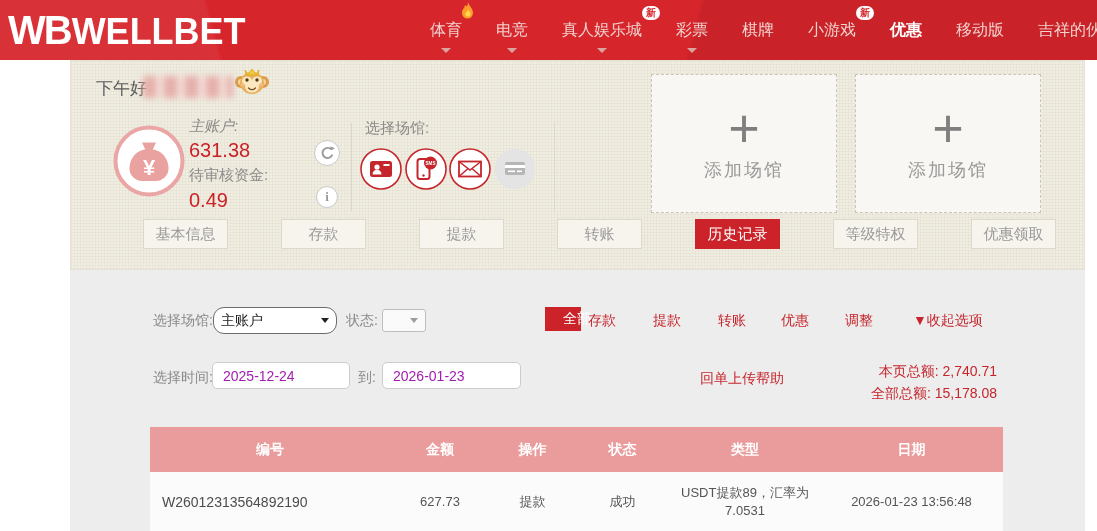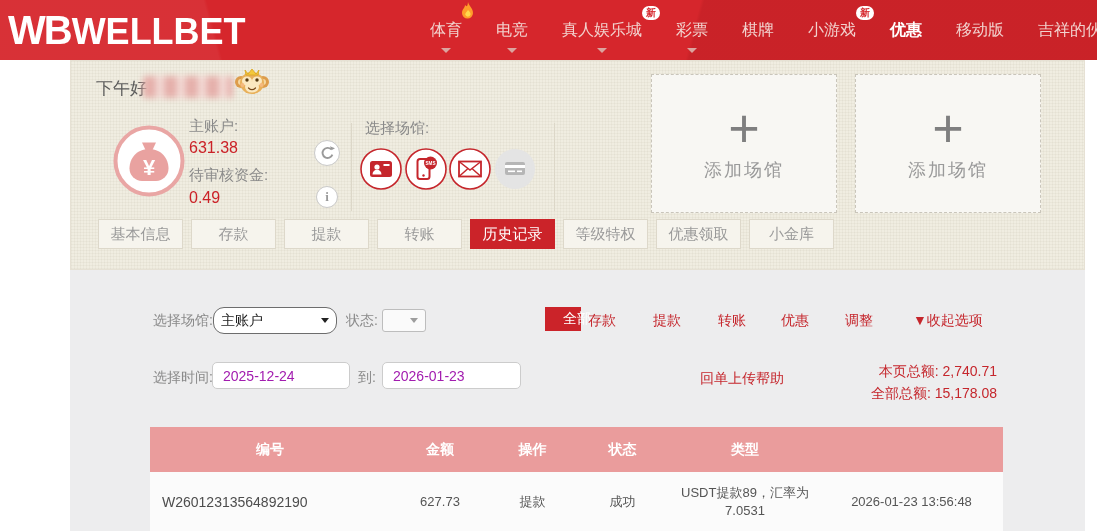--- a/index.html
+++ b/index.html
@@ -32,37 +32,37 @@
       repeating-linear-gradient(90deg, rgba(120,110,80,0.05) 0 1px, transparent 1px 3px);
     padding-left: 38px;
   }
   .greeting { position:absolute; left:25px; top:16px; font-size:17px; color:#5a5a5a; }
   .name-blur { position:absolute; left:72px; top:15px; width:90px; height:22px; border-radius:3px;
     background:repeating-linear-gradient(90deg,#e5aaa6 0 13px,#f4dad6 13px 21px); filter:blur(3px); opacity:.9; }
   .monkey { position:absolute; left:164px; top:2px; }
 
   .moneybag { position:absolute; left:42px; top:64px; }
   .acct-label { position:absolute; left:118px; color:#8a8a8a; font-size:15px; }
-  .acct-value { position:absolute; left:118px; color:#cb2127; font-size:16px; }
+  .acct-value { position:absolute; left:118px; color:#cb2127; font-size:20px; }
   .icon-circle { position:absolute; border-radius:50%; background:#fff; border:1px solid #c9c9c9;
     display:flex; align-items:center; justify-content:center; color:#9a9a9a; cursor:pointer; }
   .refresh-btn { left:243px; top:79px; width:26px; height:26px; }
   .info-btn { left:245px; top:125px; width:22px; height:22px; font-size:13px; font-weight:bold; font-family:"Liberation Serif",serif; }
   .vdiv { position:absolute; width:1px; background:#dcd7c8; }
   .sec-label { position:absolute; left:294px; top:58px; color:#8a8a8a; font-size:15px; }
   .sec-icon { position:absolute; top:87px; cursor:pointer; }
 
   .add-box { position:absolute; top:13px; width:186px; height:139px; background:#f8f7f3; border:1px dashed #c9c5ba;
     display:flex; flex-direction:column; align-items:center; justify-content:center; gap:8px; cursor:pointer; }
   .add-plus { color:#7f7f7f; font-size:54px; font-weight:300; line-height:44px; }
   .add-label { color:#9a9a9a; font-size:18px; letter-spacing:2px; }
 
   .tabs { position:absolute; left:27px; top:158px; display:flex; gap:8px; }
   .tab { width:85px; height:30px; background:#f6f4ed; border:1px solid #ddd8ca; color:#999; font-size:15px;
-    display:flex; align-items:center; justify-content:center; cursor:pointer; }
+    display:flex; align-items:center; justify-content:center; cursor:pointer;margin-left:45px; }
   .tab.active { background:#cb2329; border-color:#cb2329; color:#fff; }
 
   
   .panel-gray { position:absolute; left:70px; top:270px; width:1015px; height:261px; background:#ededee; }
   .flabel { position:absolute; color:#8a8a8a; font-size:14px; }
   .select { position:absolute; background:#fff; border:1px solid #6d6d6d; border-radius:3px; font-size:14px; color:#222;
     display:flex; align-items:center; justify-content:space-between; padding:0 7px; cursor:pointer; }
   .sel-caret { width:0; height:0; border-left:4px solid transparent; border-right:4px solid transparent; border-top:5px solid #222; }
   .select.disabled { border-color:#bdbdbd; background:#fafafa; }
   .select.disabled .sel-caret { border-top-color:#9d9d9d; }
@@ -162,21 +162,21 @@
 
   <span class="moneybag">
     <svg width="72" height="72" viewBox="0 0 72 72">
       <circle cx="36" cy="36" r="33.5" fill="#fff" stroke="#e9a6a4" stroke-width="4"></circle>
       <path d="M29 17.5 h14 l-3.5 7.5 h-7 z" fill="#e9a2a0"></path>
       <path d="M36 24 c12.5 0 19.5 9.5 19.5 19.5 a12.5 12.5 0 0 1 -12.5 12.5 h-14 a12.5 12.5 0 0 1 -12.5 -12.5 c0 -10 7 -19.5 19.5 -19.5 z" fill="#e9a2a0"></path>
       <text x="36" y="50" font-size="22" font-weight="bold" fill="#fff" text-anchor="middle">¥</text>
     </svg>
   </span>
 
-  <div class="acct-label" style="top:56px;">主账户:</div>
+  <div class="acct-label" style="top:56px;font-style:italic;">主账户:</div>
   <div class="acct-value" style="top:78px;">631.38</div>
   <div class="acct-label" style="top:105px;">待审核资金:</div>
   <div class="acct-value" style="top:128px;">0.49</div>
 
   <div class="icon-circle refresh-btn">
     <svg width="15" height="15" viewBox="0 0 16 16">
       <path d="M13.2 9.2 a5.4 5.4 0 1 1 -1.2 -5.6" fill="none" stroke="#9a9a9a" stroke-width="2"></path>
       <path d="M10.6 0.2 l1.6 4.4 4 -2.2 z" fill="#9a9a9a"></path>
     </svg>
   </div>
@@ -275,20 +275,21 @@
     <div>全部总额: 15,178.08</div>
   </div>
 
   <div class="htable">
     <div class="thead">
       <div class="c1 cc">编号</div>
       <div class="c2 cc">金额</div>
       <div class="c3 cc">操作</div>
       <div class="c4 cc">状态</div>
       <div class="c5 cc">类型</div>
+      <div class="c6 cc">日期</div>
     </div>
     <div class="trow">
       <div class="c1 td-id">W26012313564892190</div>
       <div class="c2 cc">627.73</div>
       <div class="c3 cc">提款</div>
       <div class="c4 cc">成功</div>
       <div class="c5 cc type-cell">
         <div>USDT提款89，汇率为</div>
         <div>7.0531</div>
       </div>

